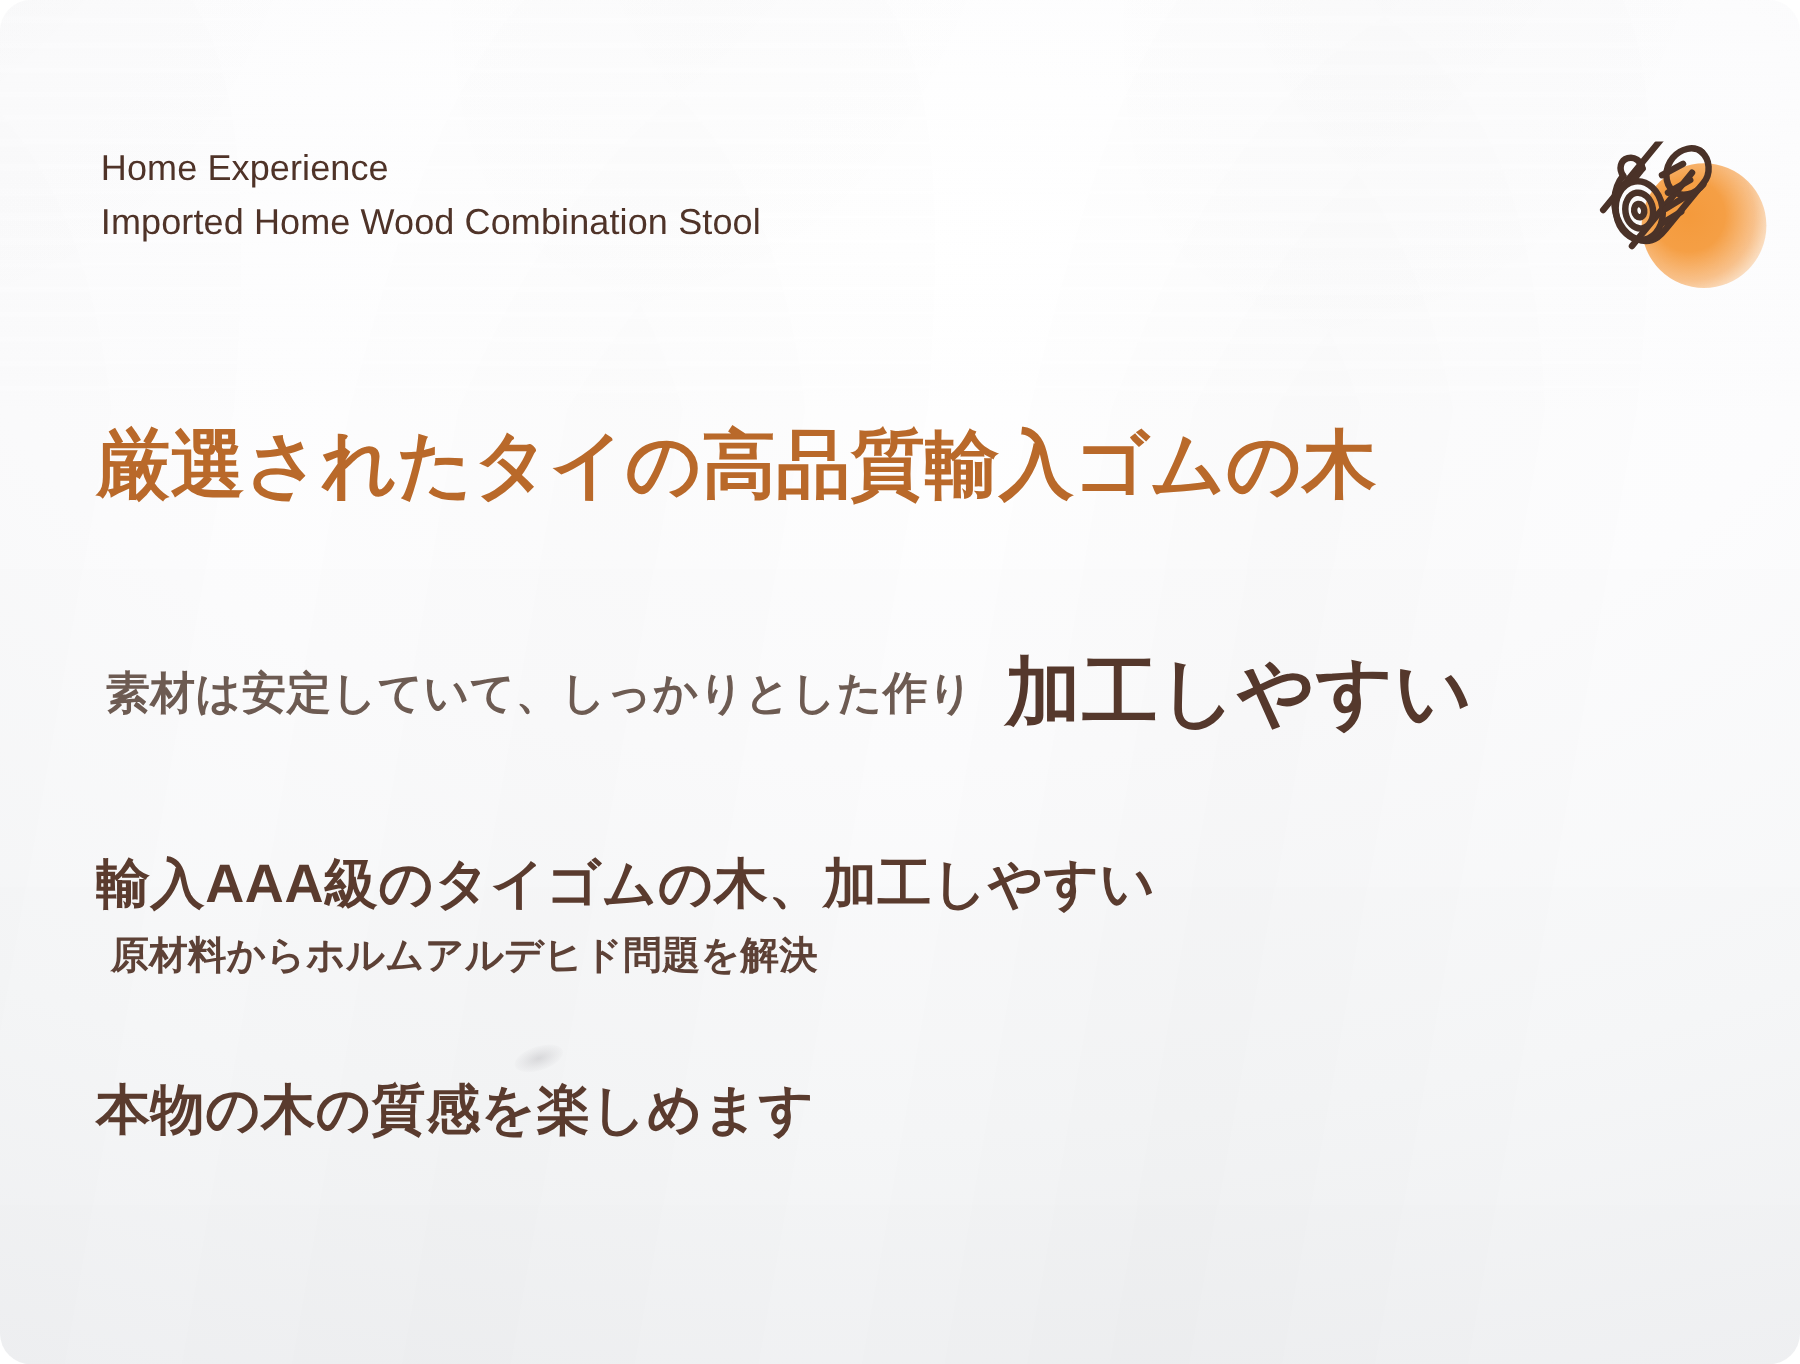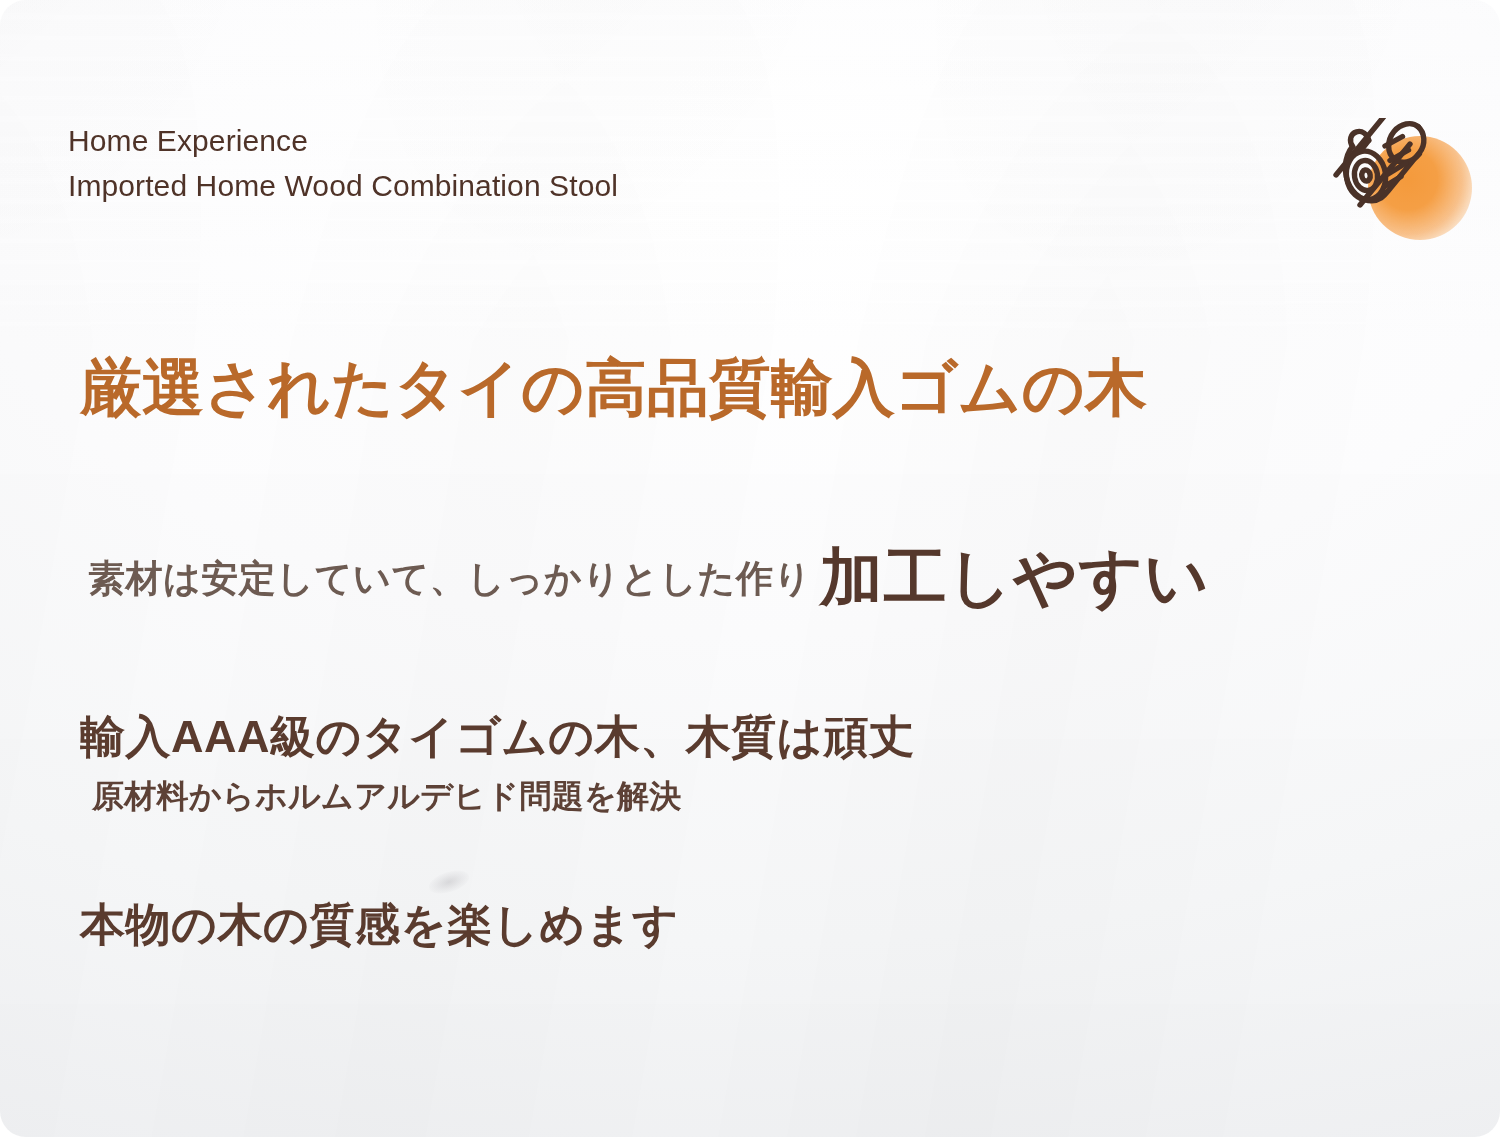--- a/index.html
+++ b/index.html
@@ -33,21 +33,21 @@
     background:
       linear-gradient(100deg, rgba(0,0,0,0.012) 0%, rgba(0,0,0,0) 18%, rgba(0,0,0,0.010) 34%, rgba(0,0,0,0) 52%, rgba(0,0,0,0.014) 68%, rgba(0,0,0,0) 86%),
       linear-gradient(180deg, rgba(255,255,255,0.65) 0%, rgba(255,255,255,0) 30%, rgba(0,0,0,0.012) 100%);
     mix-blend-mode: multiply;
     opacity: .9;
   }
 
   
   #header {
     position: absolute;
-    left: 68px;
+    left: 84px;
     top: 118px;
     width: 1000px;
   }
   .header-line {
     font-size: 30px;
     line-height: 45px;
     color: #4f3328;
     letter-spacing: .1px;
     white-space: nowrap;
   }
@@ -90,21 +90,21 @@
     letter-spacing: 0px;
     white-space: nowrap;
   }
 
   #subrow {
     position: absolute;
     left: 88px;
     top: 534px;
     display: flex;
     align-items: baseline;
-    gap: 8px;
+    gap: 26px;
     white-space: nowrap;
   }
   #sub-small {
     font-size: 37px;
     line-height: 52px;
     font-weight: 700;
     color: #6d5b52;
     letter-spacing: .5px;
   }
   #sub-large {
@@ -200,21 +200,21 @@
 
   <div id="headline">厳選されたタイの高品質輸入ゴムの木</div>
 
   <div id="subrow">
     <span id="sub-small">素材は安定していて、しっかりとした作り</span>
     <span id="sub-large">加工しやすい</span>
   </div>
 
   <div id="feature-list">
     <div class="feature-block" id="block-1">
-      <div class="feature-title">輸入AAA級のタイゴムの木、木質は頑丈</div>
+      <div class="feature-title">輸入AAA級のタイゴムの木、加工しやすい</div>
       <div class="feature-sub">原材料からホルムアルデヒド問題を解決</div>
     </div>
     <div class="feature-block" id="block-2">
       <div class="feature-title">本物の木の質感を楽しめます</div>
     </div>
   </div>
 
   <div id="smudge"></div>
 
 </div>

